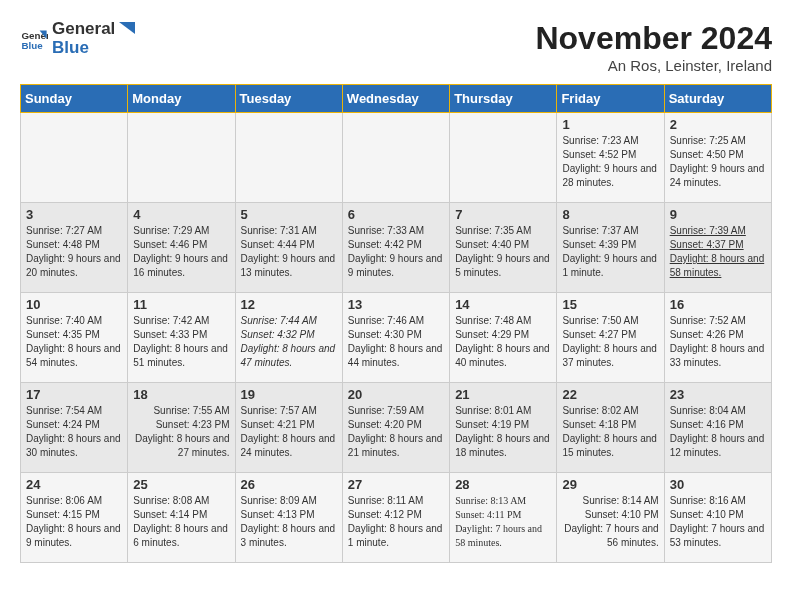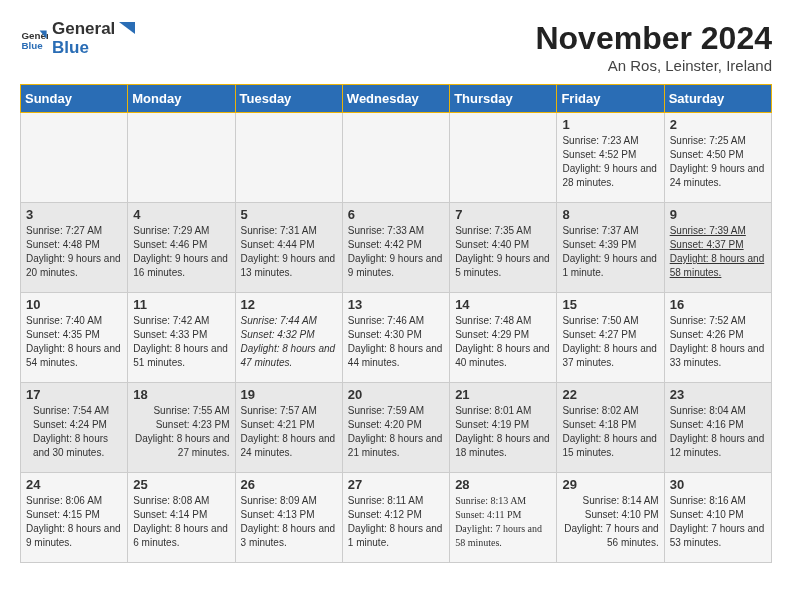--- a/index.html
+++ b/index.html
@@ -221,21 +221,21 @@
         <td>
           <div class="day-number">16</div>
           <div class="day-info" style="white-space: pre-line;">Sunrise: 7:52 AM
 Sunset: 4:26 PM
 Daylight: 8 hours and 33 minutes.</div>
         </td>
       </tr>
       <tr>
         <td>
           <div class="day-number">17</div>
-          <div class="day-info" style="white-space: pre-line; margin-left: 7px;">Sunrise: 7:54 AM
+          <div class="day-info" style="white-space: pre-line;">Sunrise: 7:54 AM
 Sunset: 4:24 PM
 Daylight: 8 hours and 30 minutes.</div>
         </td>
         <td>
           <div class="day-number">18</div>
           <div class="day-info" style="white-space: pre-line; text-align: right;">Sunrise: 7:55 AM
 Sunset: 4:23 PM
 Daylight: 8 hours and 27 minutes.</div>
         </td>
         <td>

